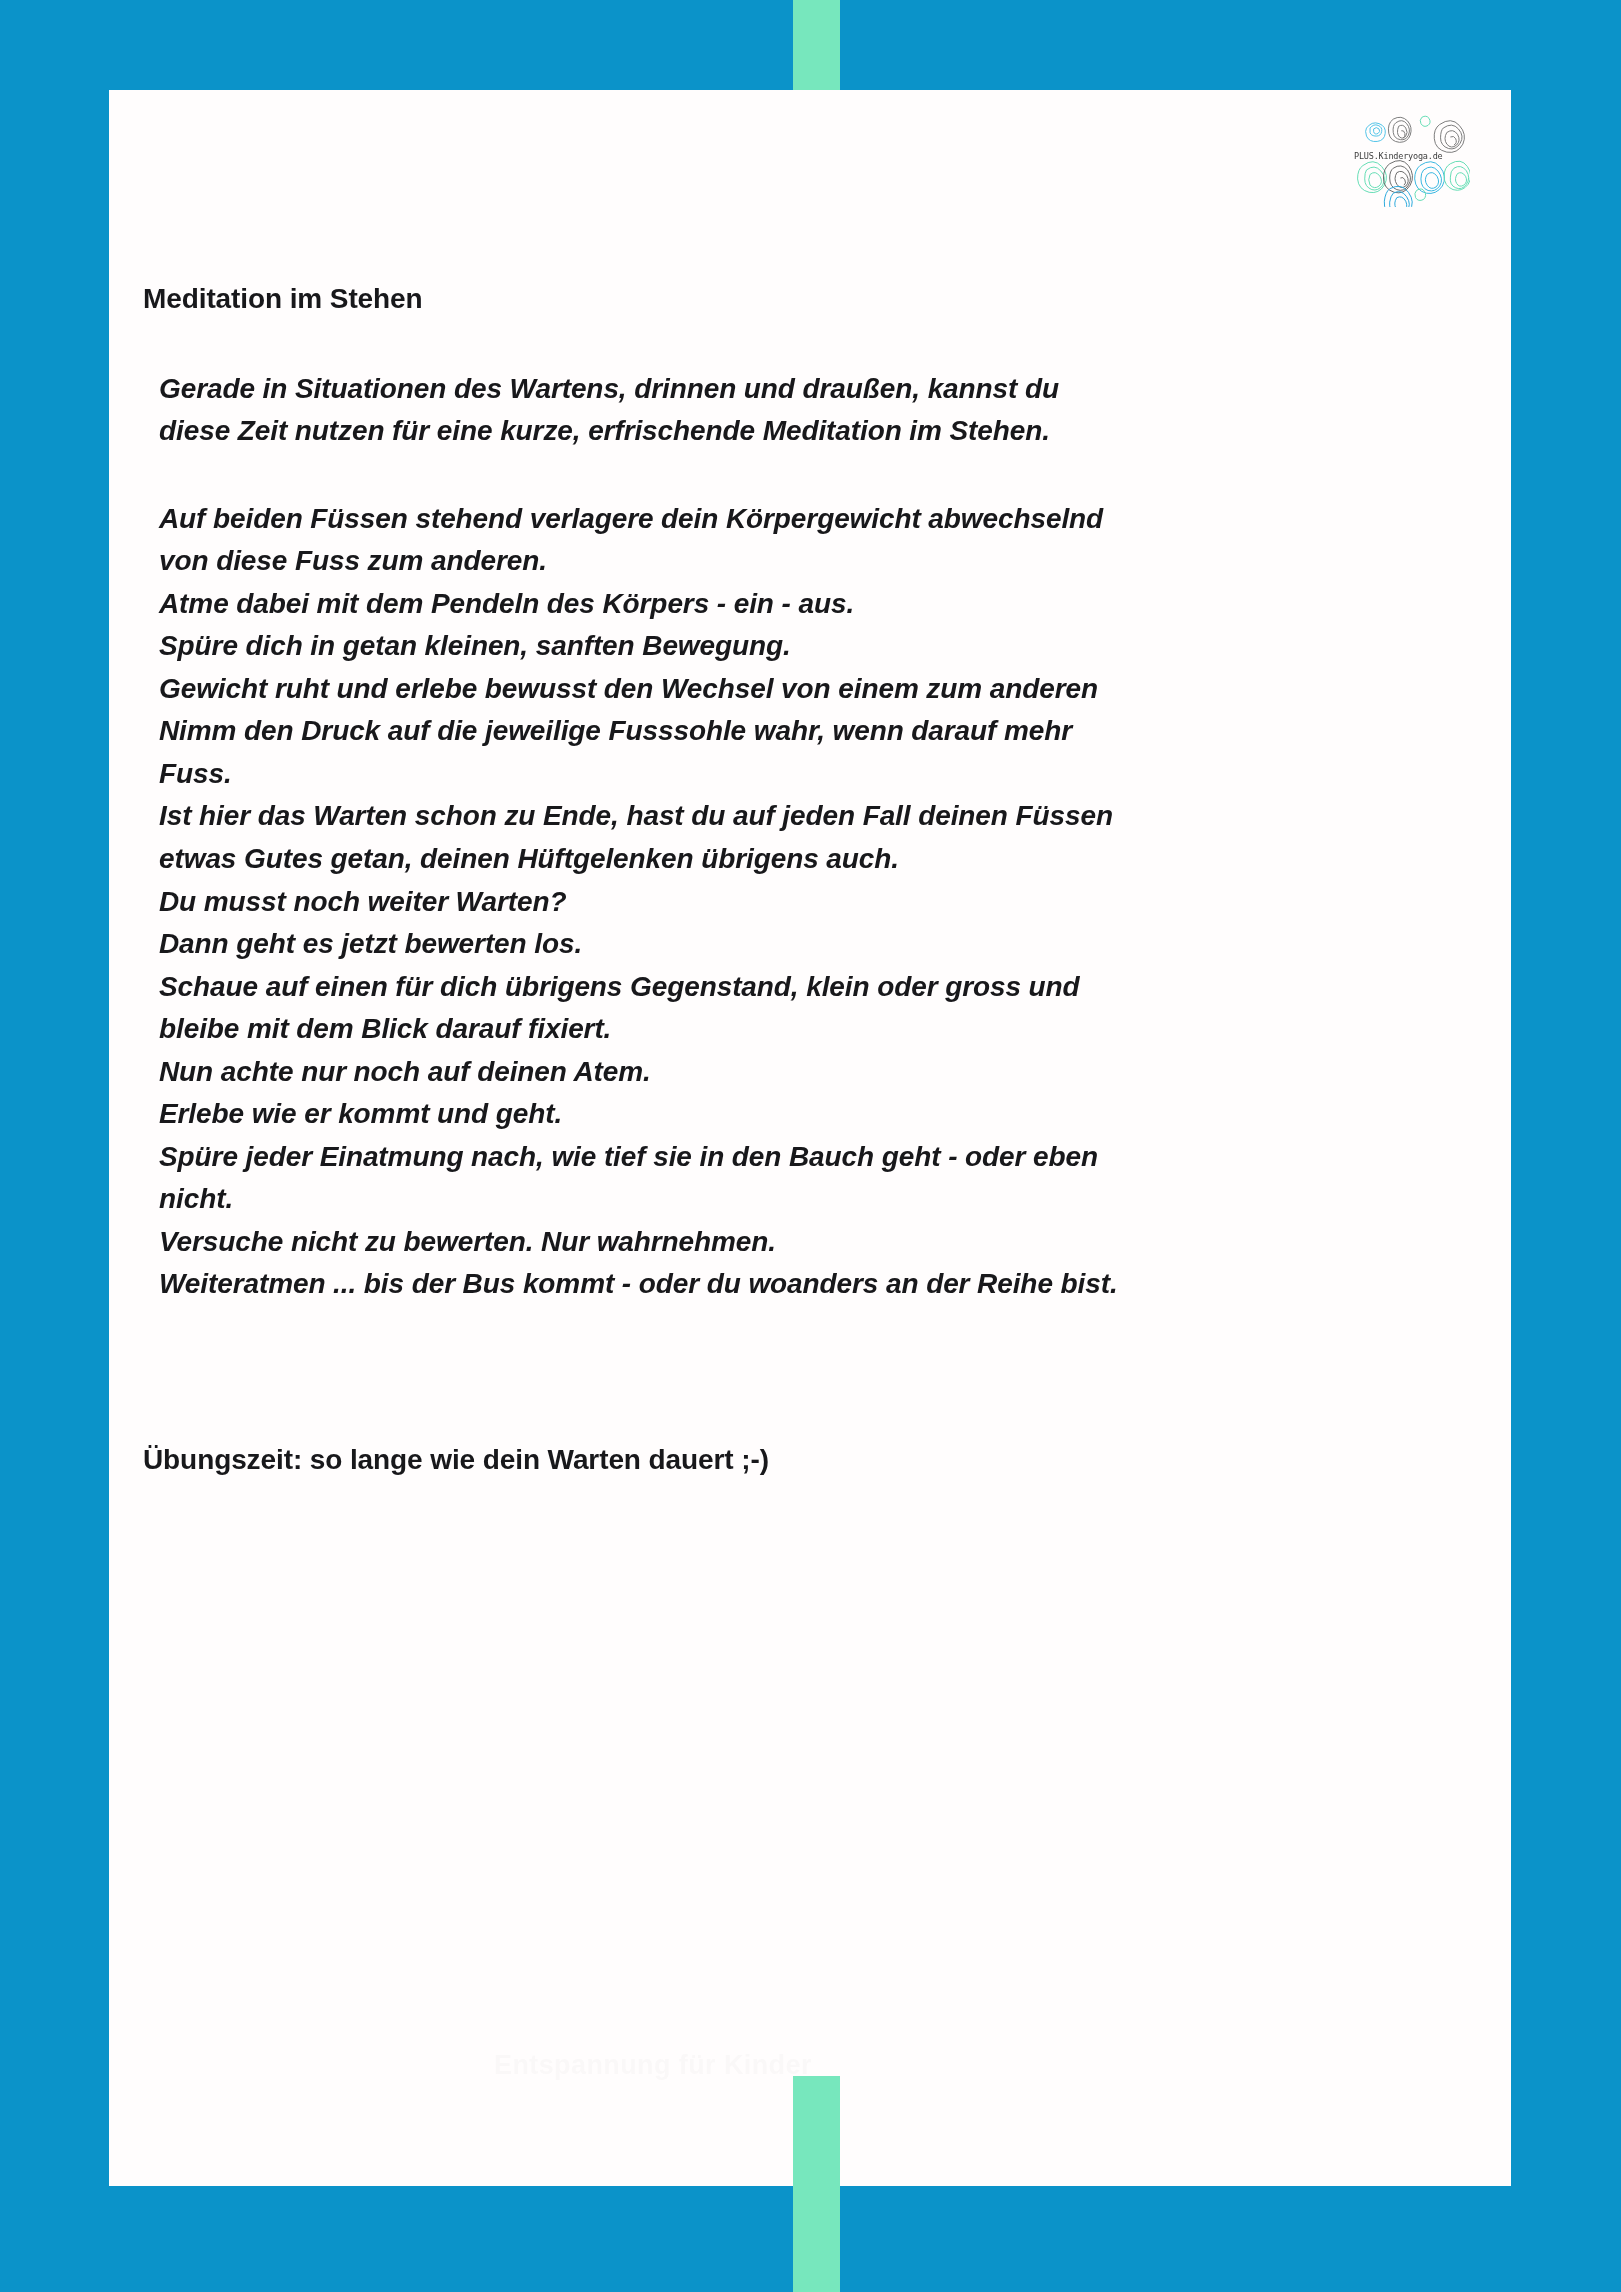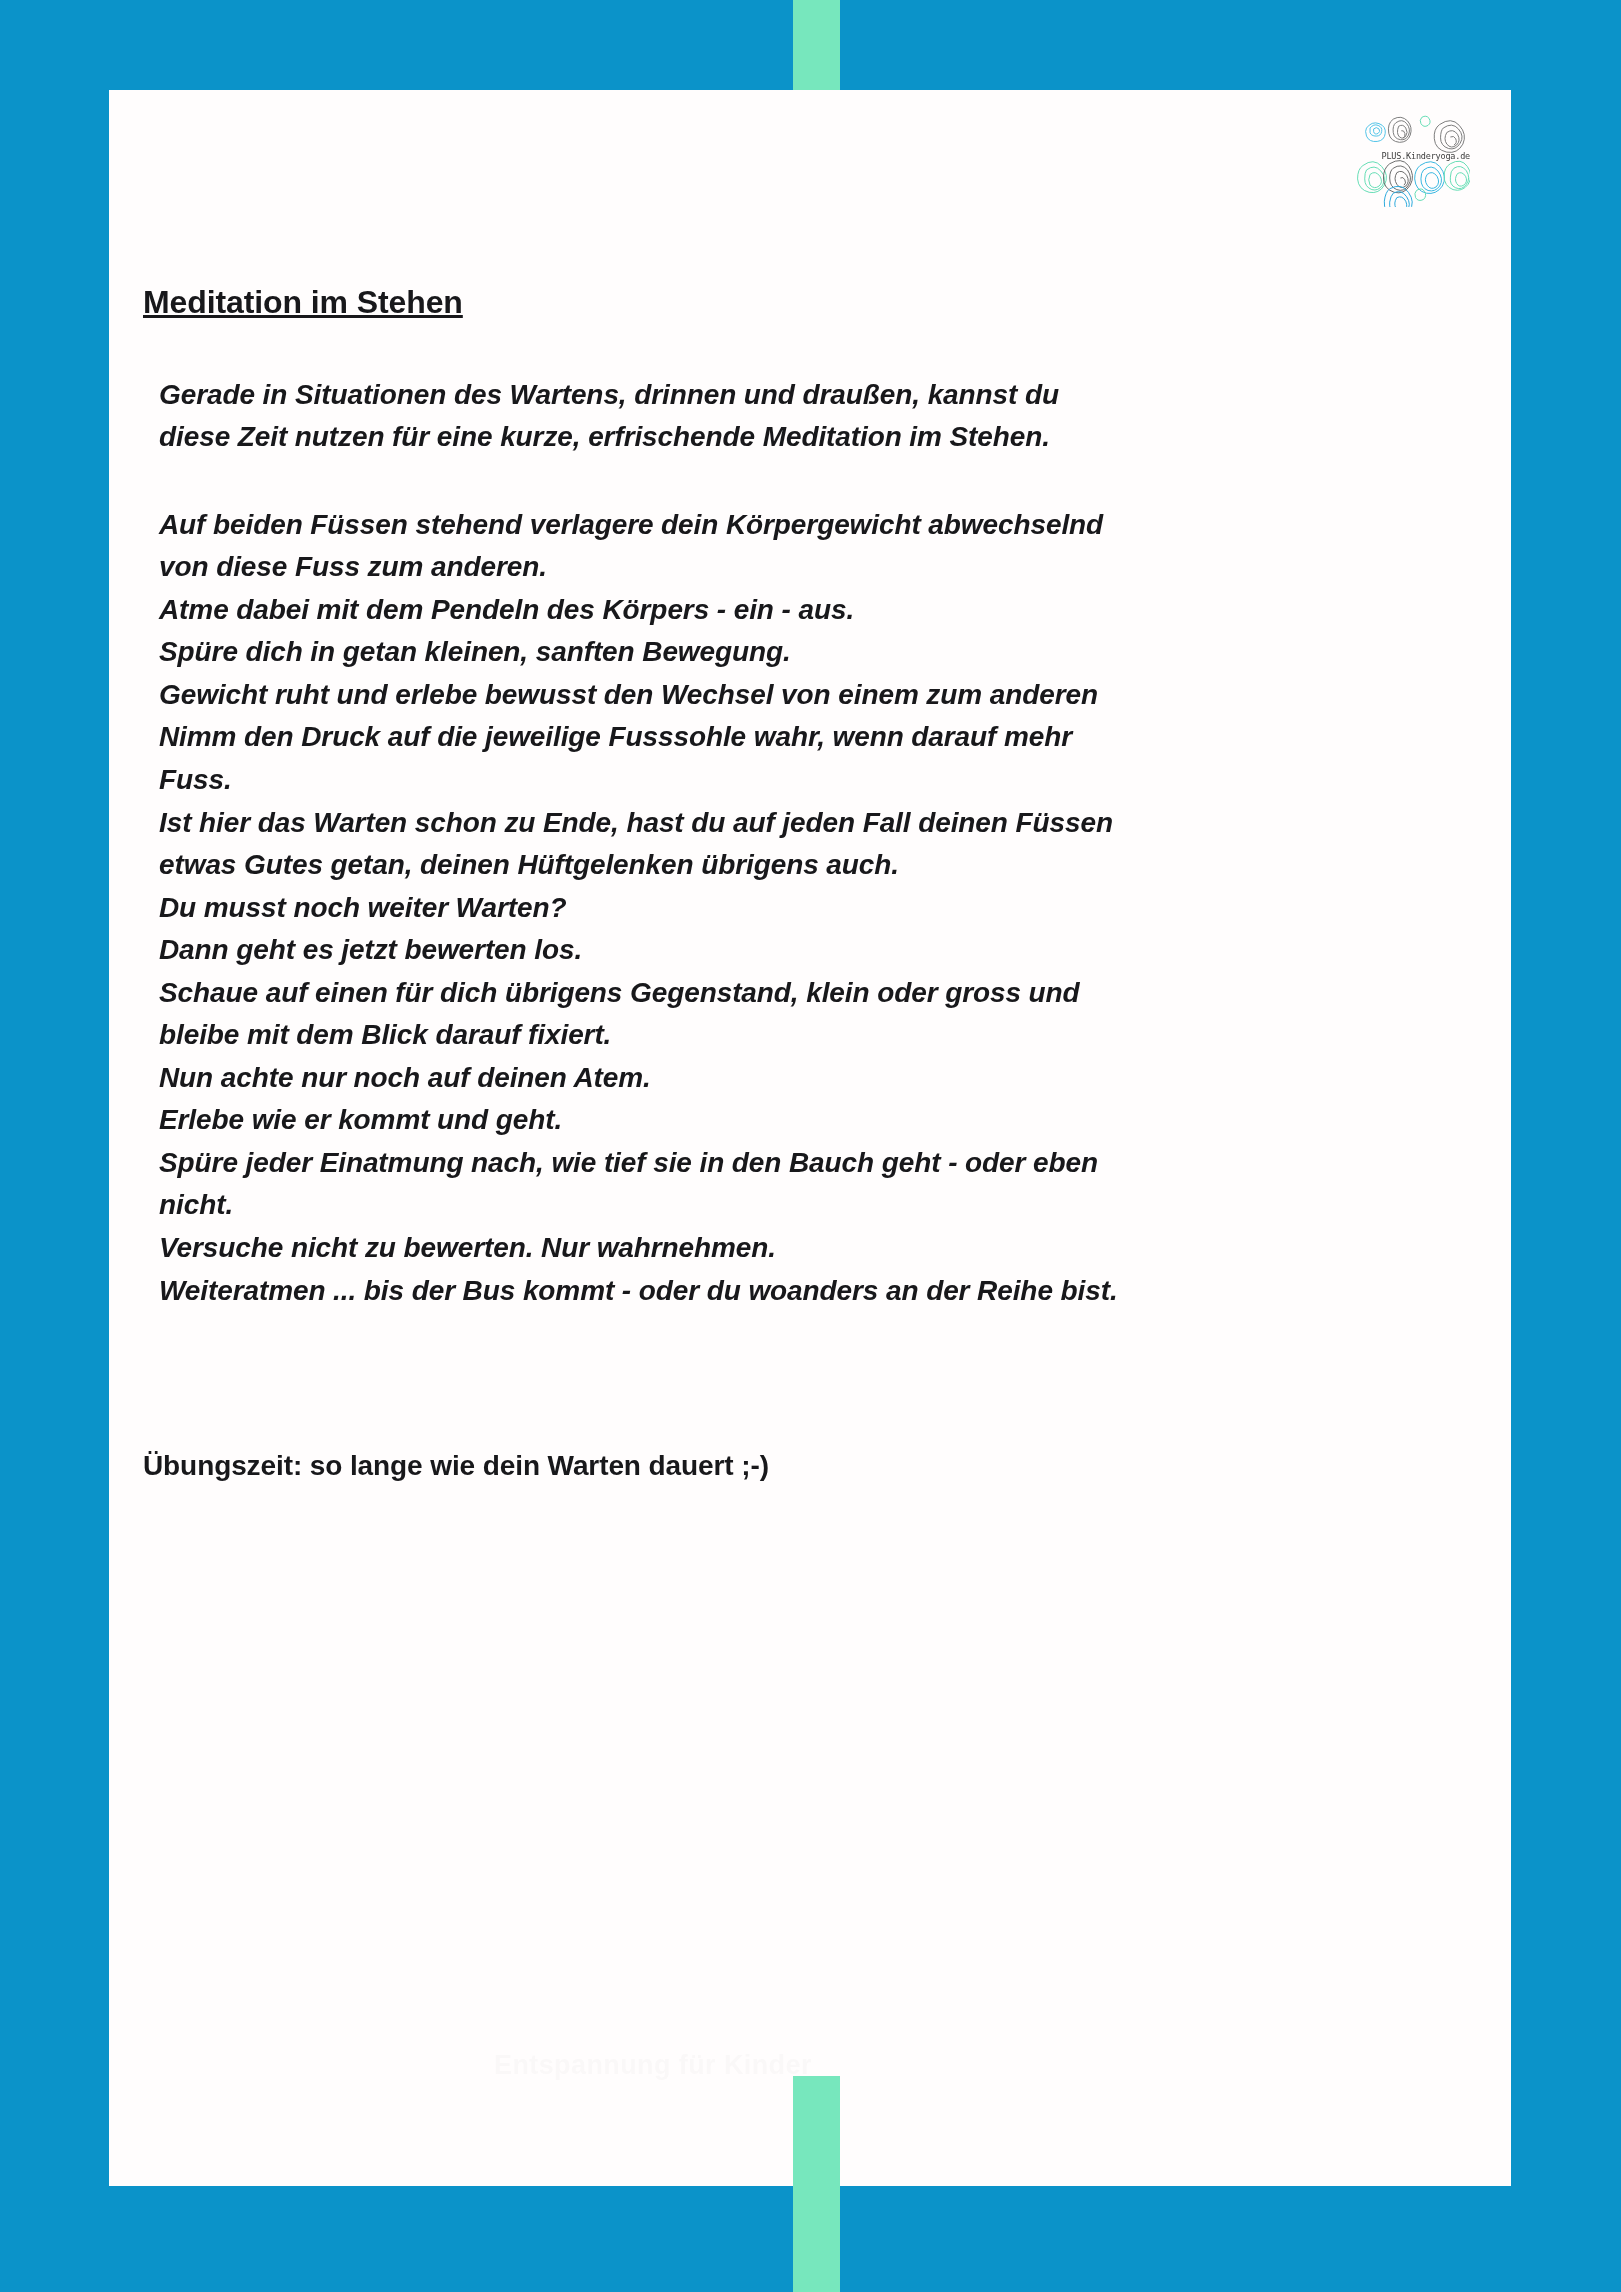--- a/index.html
+++ b/index.html
@@ -55,23 +55,23 @@
     position: absolute;
     right: 41px;
     top: 18px;
     width: 116px;
     height: 99px;
   }
   #logo svg { display: block; width: 116px; height: 99px; }
   #logo .logo-caption {
     position: absolute;
     left: 0;
-    right: 0;
+    right: 12px;
     top: 43px;
-    text-align: right;
+    text-align: left;
     font-family: "DejaVu Sans Mono", monospace;
     font-size: 8.5px;
     letter-spacing: -0.2px;
     color: #3c3c3c;
     white-space: nowrap;
   }
 
   
   #content {
     position: absolute;
@@ -79,23 +79,22 @@
     top: 188px;
     width: 1312px;
     color: #18181b;
     font-weight: 700;
     font-size: 28px;
     line-height: 1.52;
     letter-spacing: -0.1px;
   }
   #content .doc-title {
     font-weight: 700;
-    font-size: 32px;
+    font-size: 28px;
     margin: 0 0 47px 0;
-    text-decoration: underline;
   }
   #content .para {
     margin: 0 0 45px 16px;
     font-style: italic;
   }
   #content .para .line {
     display: block;
   }
   #content .closing {
     margin: 133px 0 0 0;

